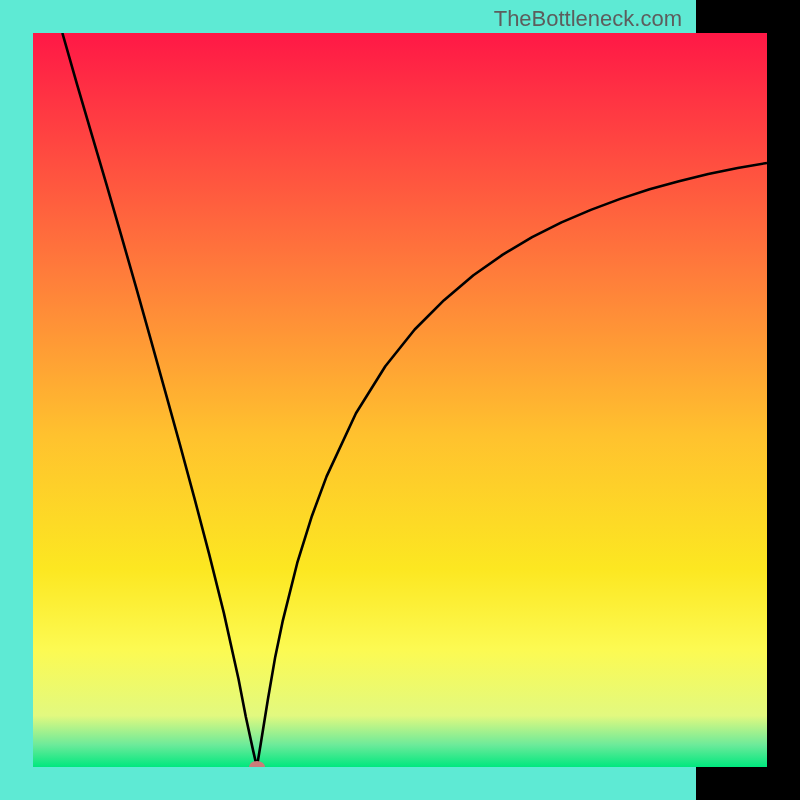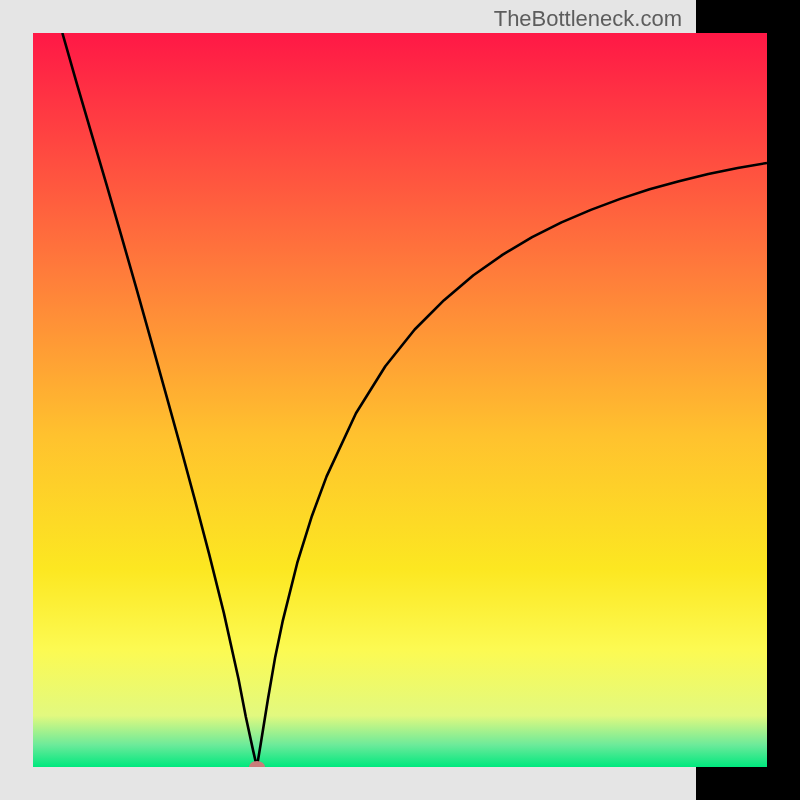--- a/index.html
+++ b/index.html
@@ -8,21 +8,21 @@
     width: 800px;
     height: 800px;
     background: #000000;
     font-family: Arial, Helvetica, sans-serif;
     overflow: hidden;
   }
   .container {
     position: relative;
     width: 696px;
     height: 800px;
-    background: #e5e5e5;
+    background: #5eead4;
   }
   .watermark {
     position: absolute;
     top: 6px;
     right: 14px;
     color: #5d5d5d;
     font-size: 22px;
     font-weight: 500;
     z-index: 10;
   }

